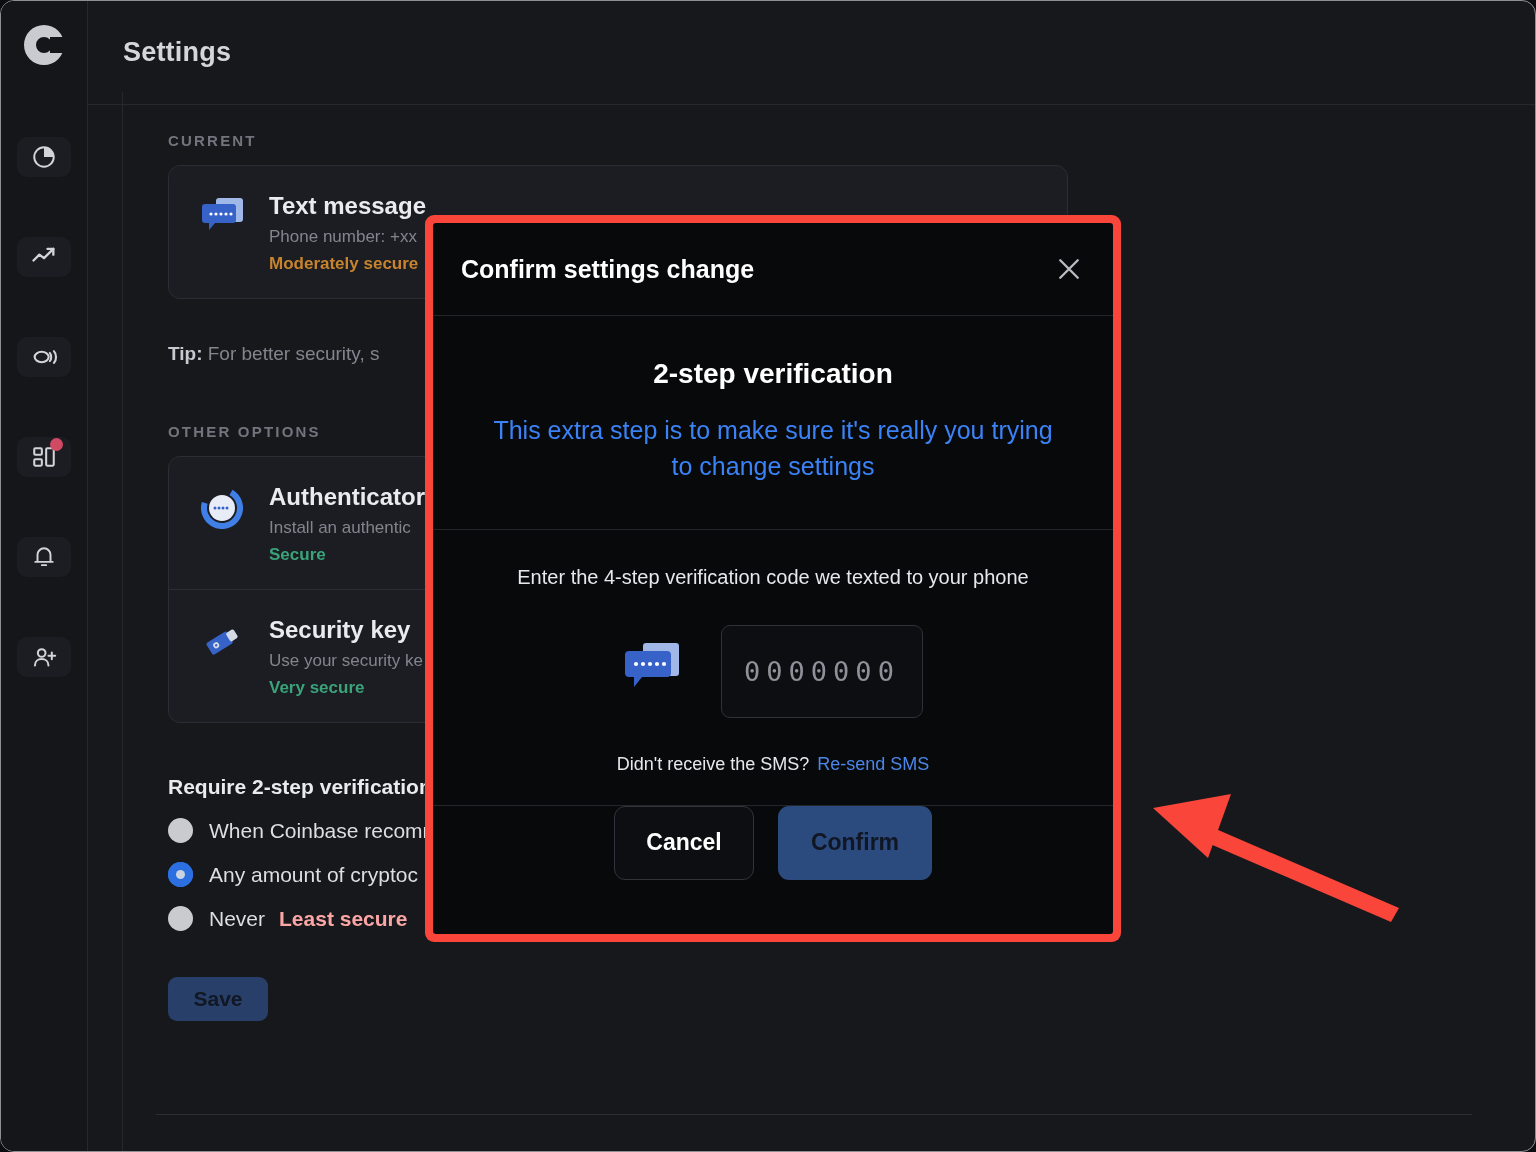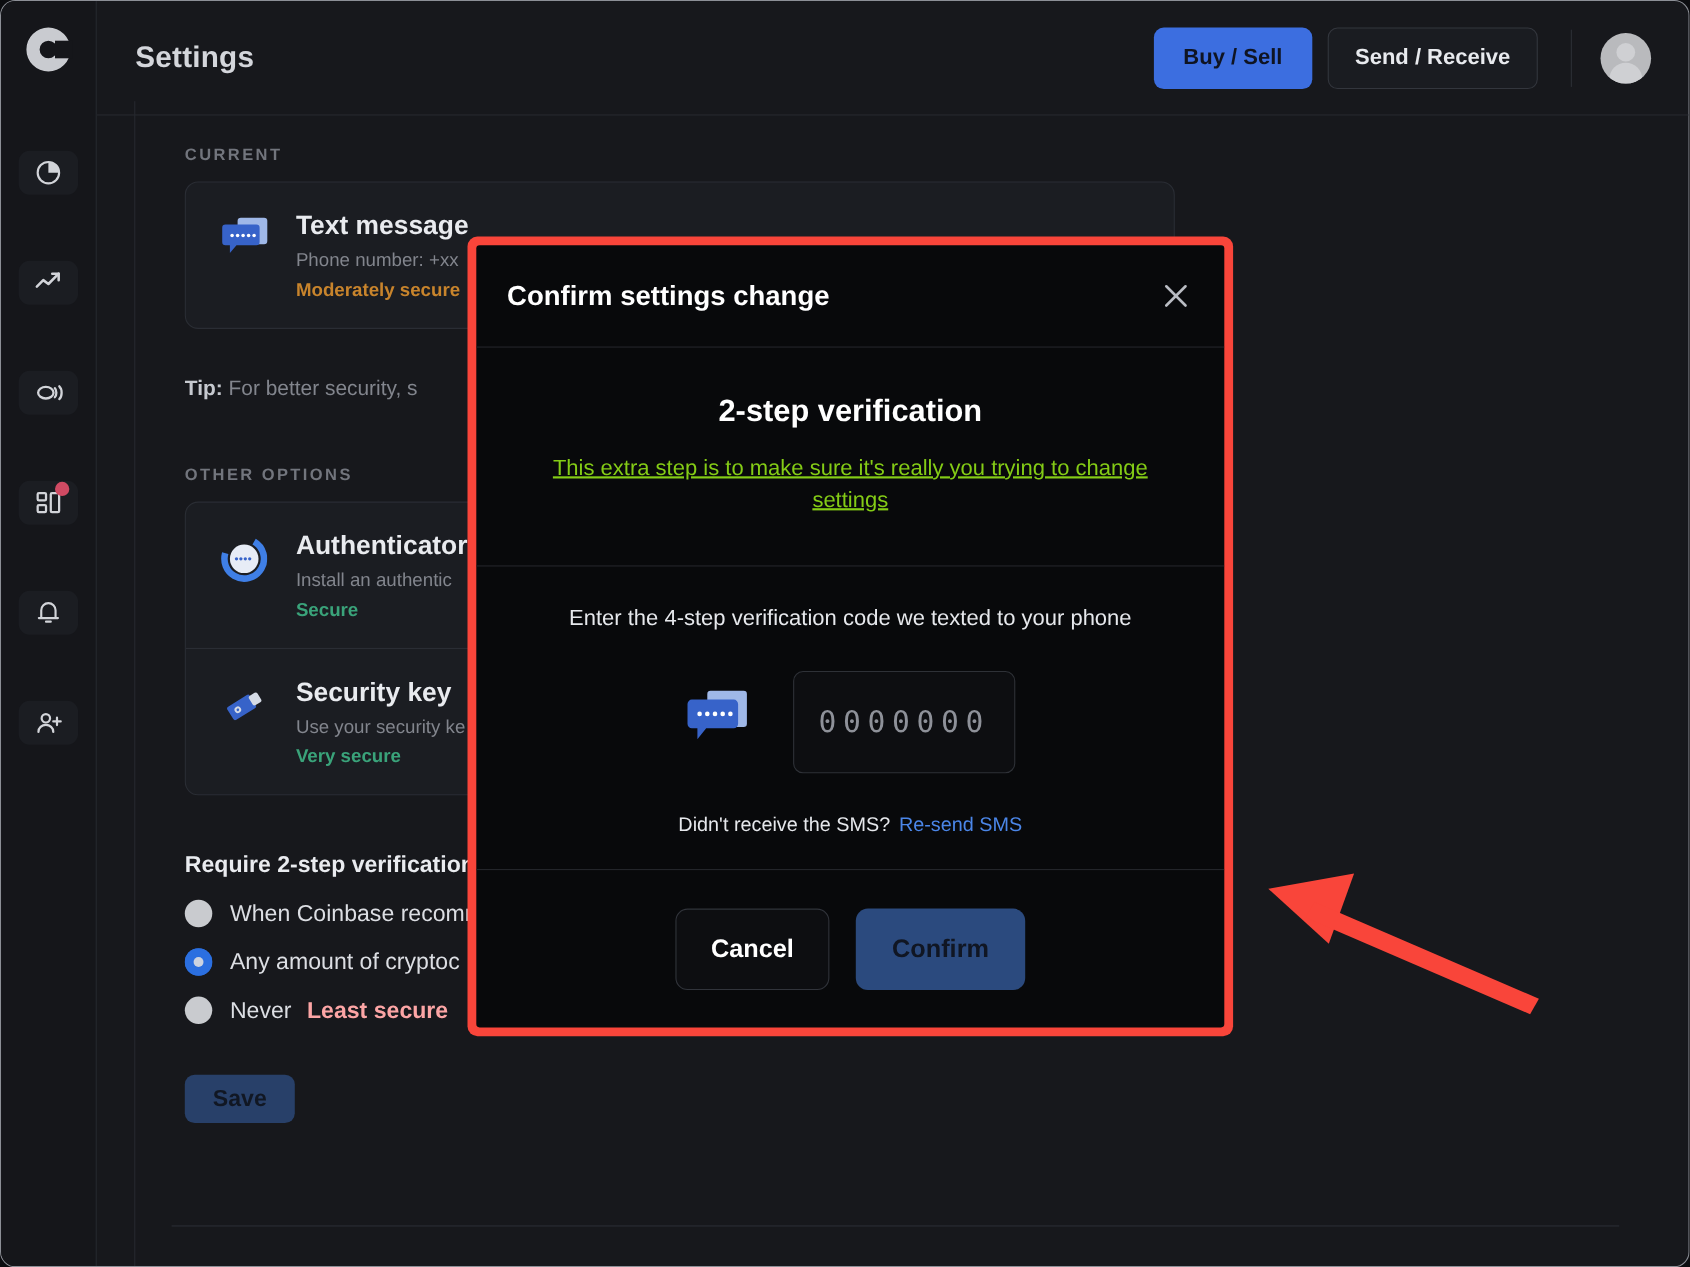--- a/index.html
+++ b/index.html
@@ -172,39 +172,39 @@
   #modal-title { font-size: 25px; font-weight: 700; color: #ffffff; }
   #close-btn {
     margin-left: auto; width: 40px; height: 40px; cursor: pointer;
     display: flex; align-items: center; justify-content: center;
   }
   #modal-intro {
     padding: 42px 50px 44px; text-align: center;
     border-bottom: 1px solid #23252a;
   }
   #intro-title { font-size: 28px; font-weight: 600; color: #ffffff; margin-bottom: 22px; }
-  #intro-body { font-size: 20px; line-height: 1.45; color: #84cc16; text-decoration: underline; }
+  #intro-body { font-size: 25px; line-height: 1.45; color: #3b82f6; }
   #modal-body {
     padding: 36px 40px 30px; text-align: center;
     border-bottom: 1px solid #23252a;
   }
   #code-prompt { font-size: 20px; color: #e6e8ec; margin-bottom: 36px; }
   #code-area { display: flex; align-items: center; justify-content: center; gap: 36px; }
   #code-input {
     width: 202px; height: 93px;
     background: #0d0e11; border: 1px solid #2e3137; border-radius: 9px;
     color: #8e9199; font-size: 27px; letter-spacing: 6px;
     text-align: center; font-family: "DejaVu Sans Mono", monospace;
     outline: none;
   }
   #code-input::placeholder { color: #8e9199; }
   #resend-line { margin-top: 36px; font-size: 18px; color: #e6e8ec; }
   #resend-link { color: #4b86e8; margin-left: 8px; cursor: pointer; }
   #modal-foot {
-    flex: 1; display: flex; align-items: center; justify-content: center;
+    flex: 1; display: flex; justify-content: center;
     gap: 24px;
   }
   .btn-cancel {
     width: 140px; height: 74px;
     background: #0d0e11; color: #ffffff;
     border: 1px solid #31343b; border-radius: 11px;
     font-size: 23px; font-weight: 700;
     font-family: "Liberation Sans", sans-serif; cursor: pointer;
   }
   .btn-confirm {
@@ -298,29 +298,20 @@
             <path d="M3.5 19c0-3.4 2.7-5.6 6-5.6s6 2.2 6 5.6"></path>
             <path d="M18.5 7.5v6M15.5 10.5h6"></path>
           </svg>
         </span>
       </div>
     </div>
   </div>
 
   <div id="header">
     <div id="page-title">Settings</div>
-    <div id="header-actions">
-      <button class="btn-buysell">Buy / Sell</button>
-      <button class="btn-sendrecv">Send / Receive</button>
-      <div class="hdr-divider"></div>
-      <div id="avatar">
-        <span class="head"></span>
-        <span class="body"></span>
-      </div>
-    </div>
   </div>
 
   <div id="content">
 
     <div class="section-label">CURRENT</div>
 
     <div class="card">
       <div class="card-row">
         <div class="row-ico">
           <svg width="46" height="42" viewBox="0 0 46 42">

